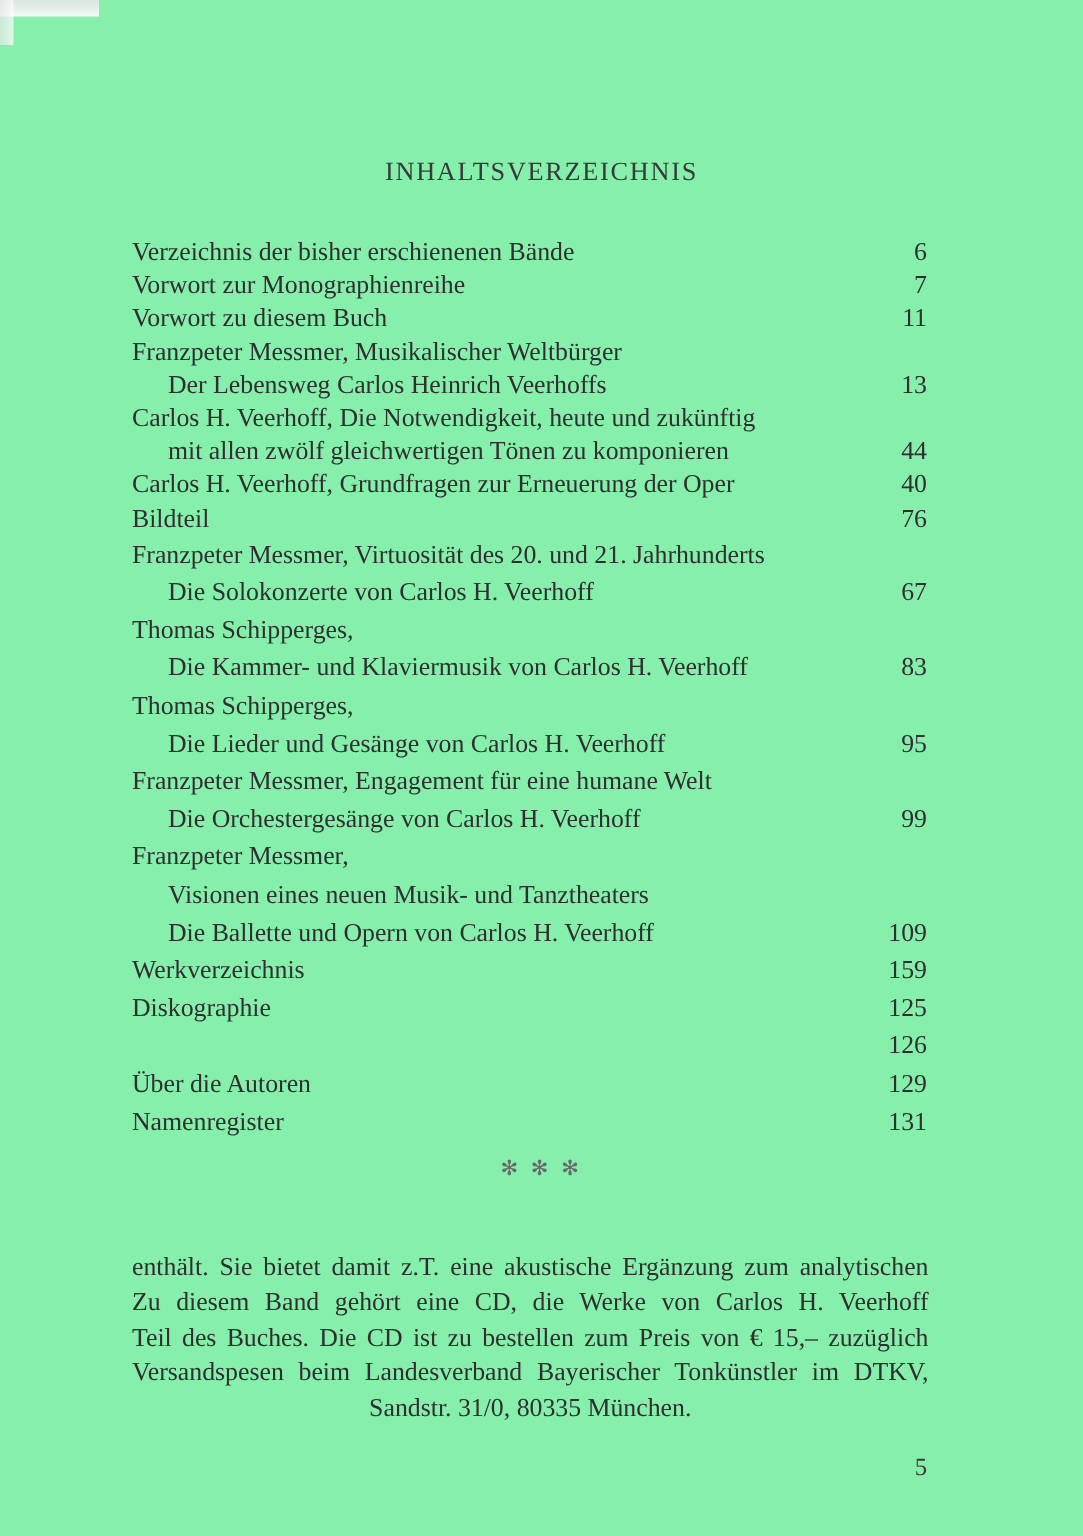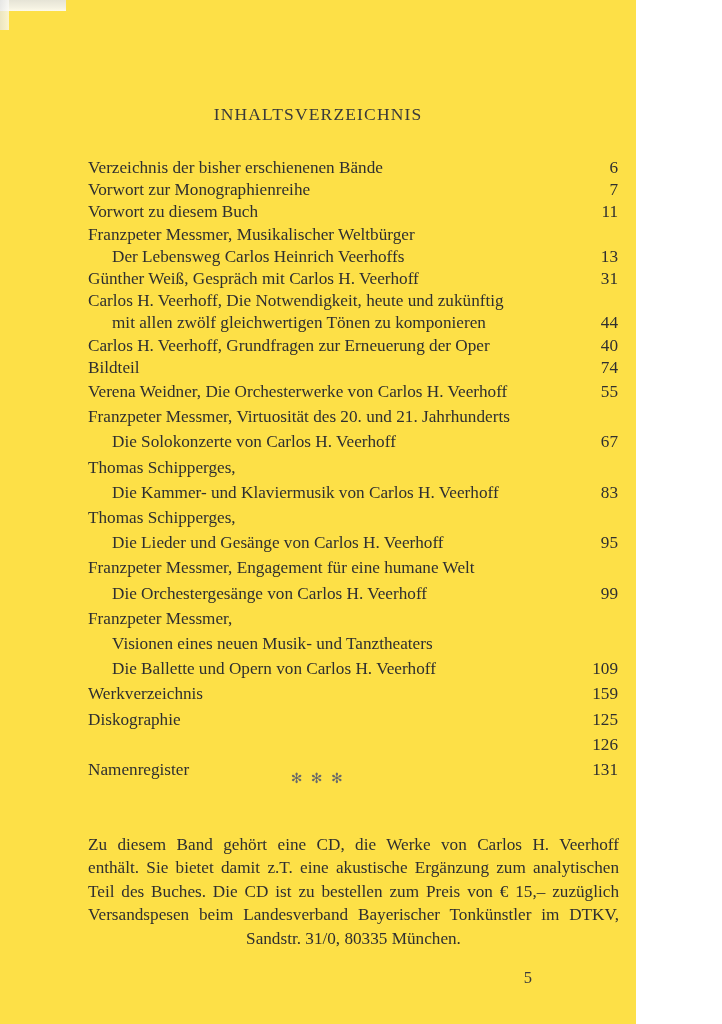--- a/index.html
+++ b/index.html
@@ -2,23 +2,23 @@
 <html><head>
 <meta charset="utf-8">
 <style>
   html, body {
     margin: 0;
     padding: 0;
     background: #ffffff;
   }
   #page {
     position: relative;
-    width: 636px;
+    width: 722px;
     height: 1024px;
-    background: #fde047;
+    background: #86efac;
     overflow: hidden;
     font-family: "Liberation Serif", "DejaVu Serif", serif;
     color: #2e2e2e;
   }
   
   #scan-edge-top {
     position: absolute;
     left: 0; top: 0;
     width: 66px; height: 11px;
     background: linear-gradient(180deg, #e3e4e6 0%, #f3f3f3 70%, #fdfdfc 100%);
@@ -154,49 +154,39 @@
       <div class="toc-row heading">
         <span class="toc-label">Franzpeter Messmer, Musikalischer Weltbürger</span>
         <span class="toc-leader"></span>
         <span class="toc-page"></span>
       </div>
       <div class="toc-row indent">
         <span class="toc-label">Der Lebensweg Carlos Heinrich Veerhoffs</span>
         <span class="toc-leader"></span>
         <span class="toc-page">13</span>
       </div>
-      <div class="toc-row">
-        <span class="toc-label">Günther Weiß, Gespräch mit Carlos H. Veerhoff</span>
-        <span class="toc-leader"></span>
-        <span class="toc-page">31</span>
-      </div>
       <div class="toc-row heading">
         <span class="toc-label">Carlos H. Veerhoff, Die Notwendigkeit, heute und zukünftig</span>
         <span class="toc-leader"></span>
         <span class="toc-page"></span>
       </div>
       <div class="toc-row indent">
         <span class="toc-label">mit allen zwölf gleichwertigen Tönen zu komponieren</span>
         <span class="toc-leader"></span>
         <span class="toc-page">44</span>
       </div>
       <div class="toc-row">
         <span class="toc-label">Carlos H. Veerhoff, Grundfragen zur Erneuerung der Oper</span>
         <span class="toc-leader"></span>
         <span class="toc-page">40</span>
       </div>
       <div class="toc-row">
         <span class="toc-label">Bildteil</span>
         <span class="toc-leader"></span>
-        <span class="toc-page">74</span>
-      </div>
-      <div class="toc-row wide">
-        <span class="toc-label">Verena Weidner, Die Orchesterwerke von Carlos H. Veerhoff</span>
-        <span class="toc-leader"></span>
-        <span class="toc-page">55</span>
+        <span class="toc-page">76</span>
       </div>
       <div class="toc-row heading wide">
         <span class="toc-label">Franzpeter Messmer, Virtuosität des 20. und 21. Jahrhunderts</span>
         <span class="toc-leader"></span>
         <span class="toc-page"></span>
       </div>
       <div class="toc-row indent wide">
         <span class="toc-label">Die Solokonzerte von Carlos H. Veerhoff</span>
         <span class="toc-leader"></span>
         <span class="toc-page">67</span>
@@ -254,31 +244,36 @@
       <div class="toc-row wide">
         <span class="toc-label">Diskographie</span>
         <span class="toc-leader"></span>
         <span class="toc-page">125</span>
       </div>
       <div class="toc-row wide">
         <span class="toc-leader"></span>
         <span class="toc-page">126</span>
       </div>
       <div class="toc-row wide">
+        <span class="toc-label">Über die Autoren</span>
+        <span class="toc-leader"></span>
+        <span class="toc-page">129</span>
+      </div>
+      <div class="toc-row wide">
         <span class="toc-label">Namenregister</span>
         <span class="toc-leader"></span>
         <span class="toc-page">131</span>
       </div>
     </div>
 
   <div id="separator">✻ ✻ ✻</div>
 
   <div id="cd-note">
+      <span class="just">enthält. Sie bietet damit z.T. eine akustische Ergänzung zum analytischen</span>
       <span class="just">Zu diesem Band gehört eine CD, die Werke von Carlos H. Veerhoff</span>
-      <span class="just">enthält. Sie bietet damit z.T. eine akustische Ergänzung zum analytischen</span>
       <span class="just">Teil des Buches. Die CD ist zu bestellen zum Preis von € 15,– zuzüglich</span>
       <span class="just">Versandspesen beim Landesverband Bayerischer Tonkünstler im DTKV,</span>
       <span class="last">Sandstr. 31/0, 80335 München.</span>
     </div>
 
   <div id="folio">5</div>
 
 </div>
 
 </body></html>

